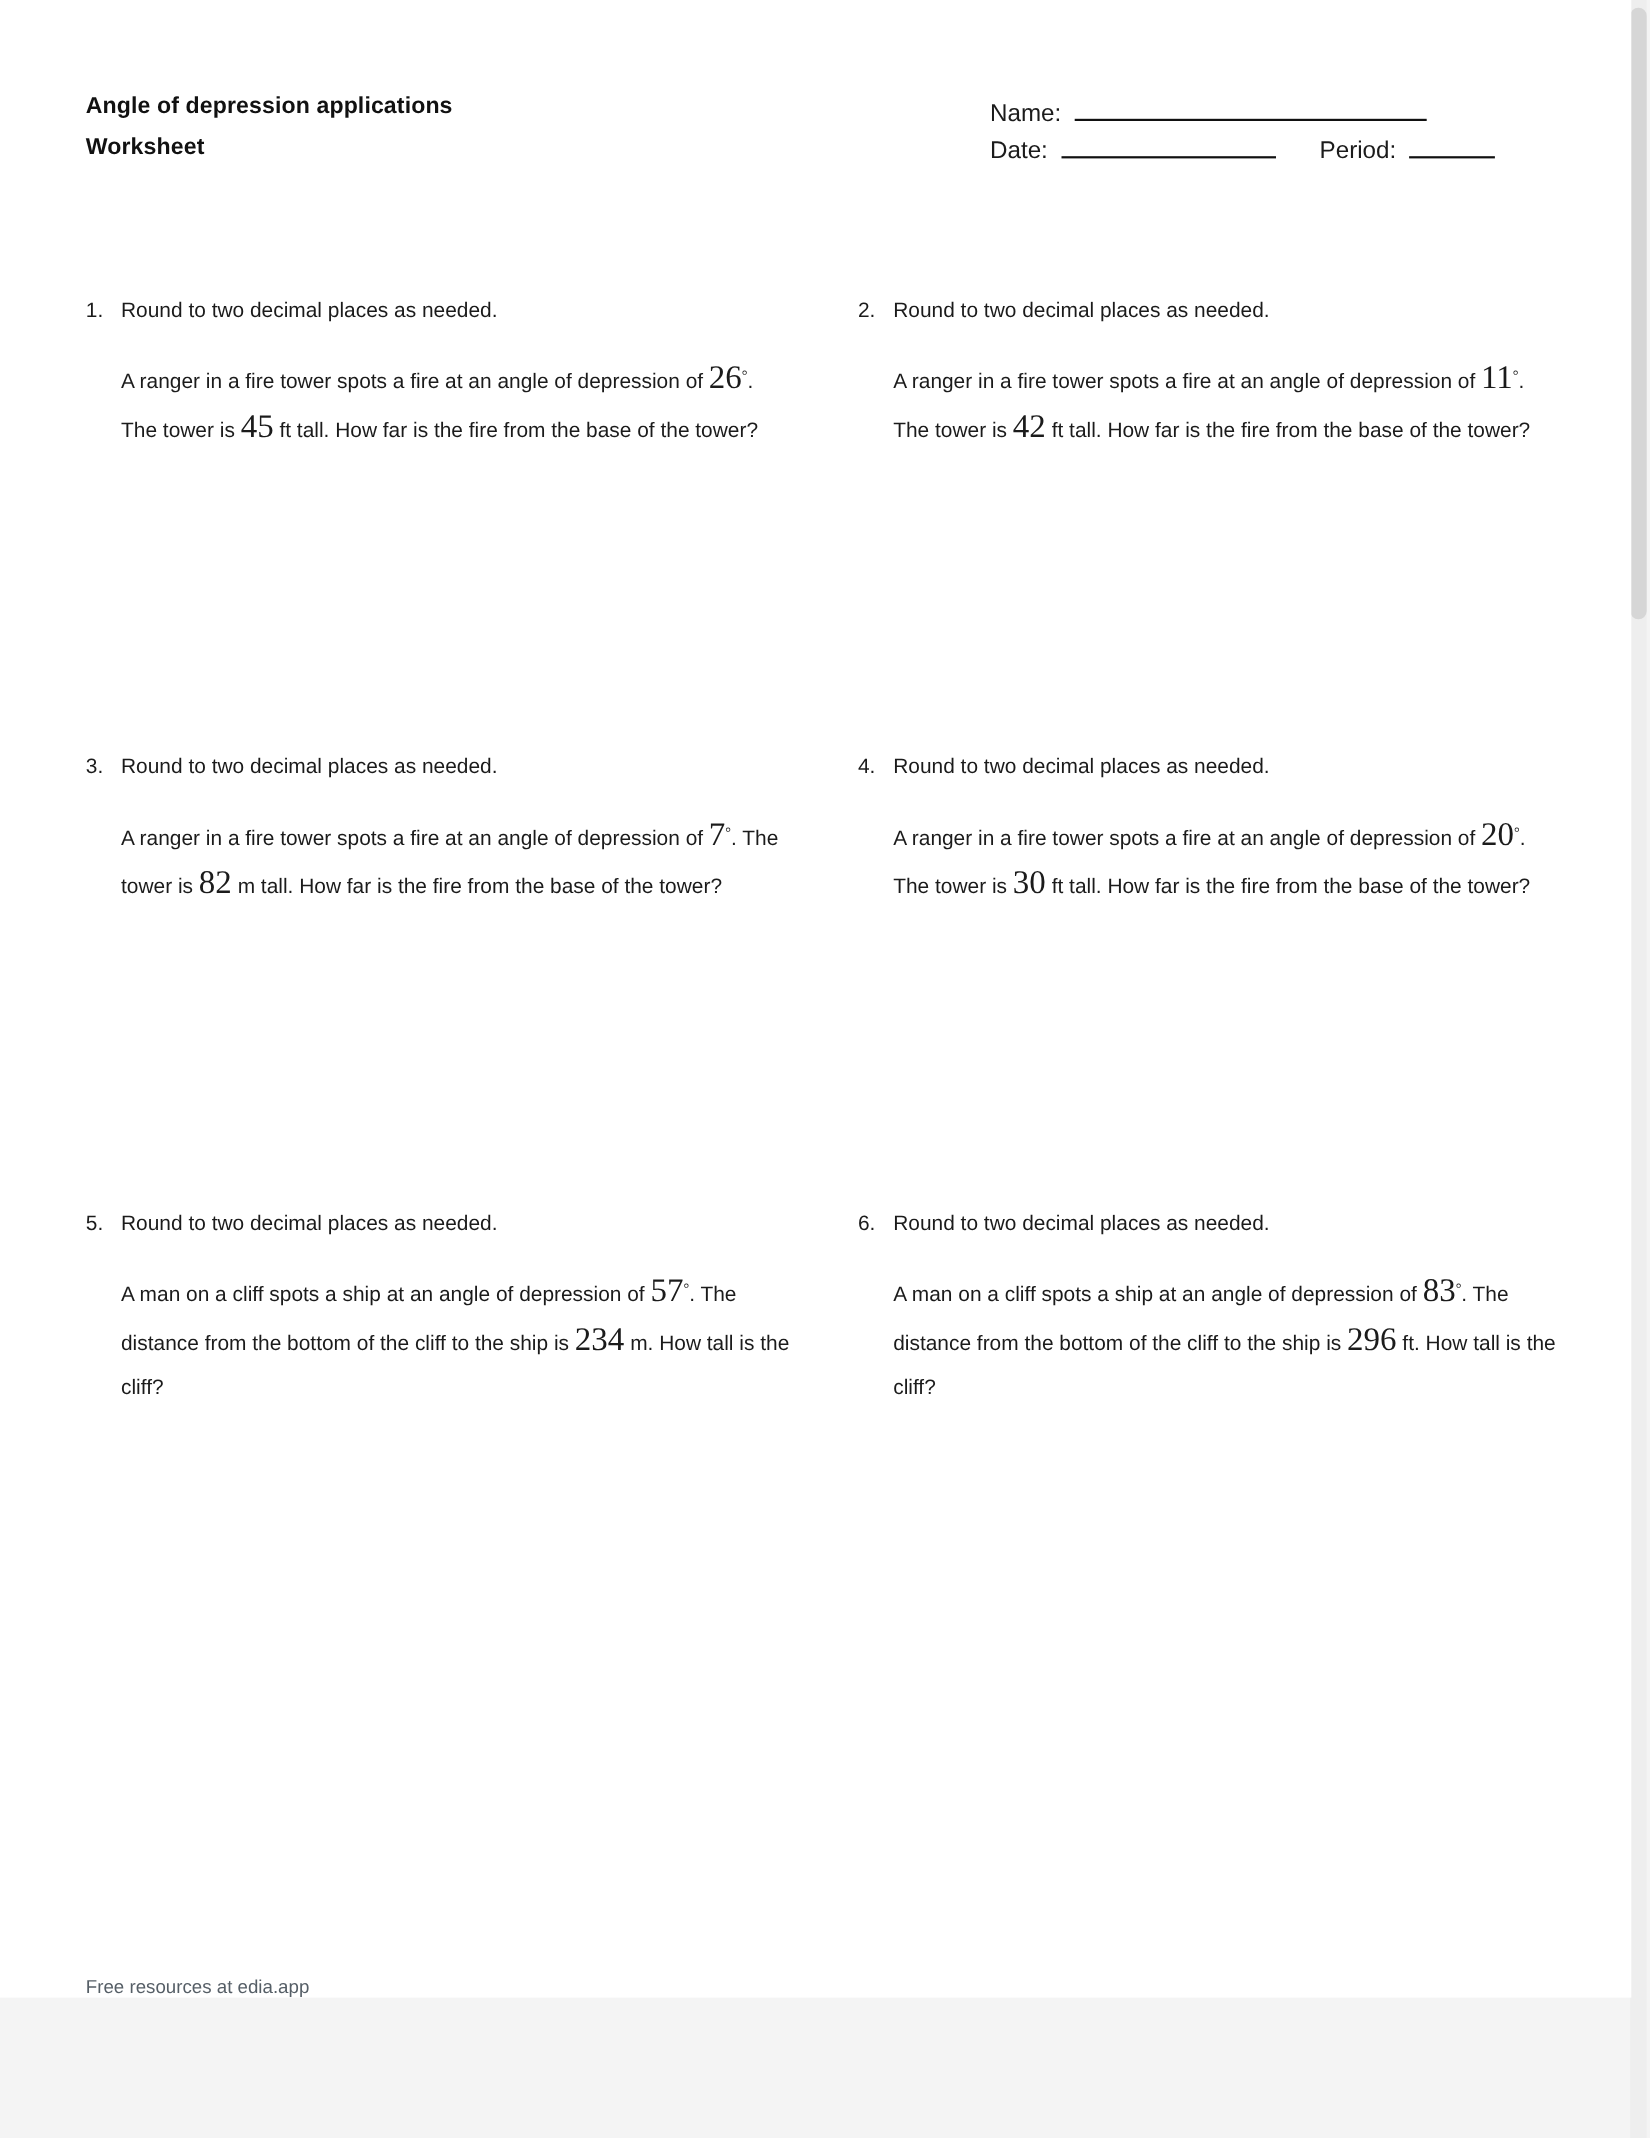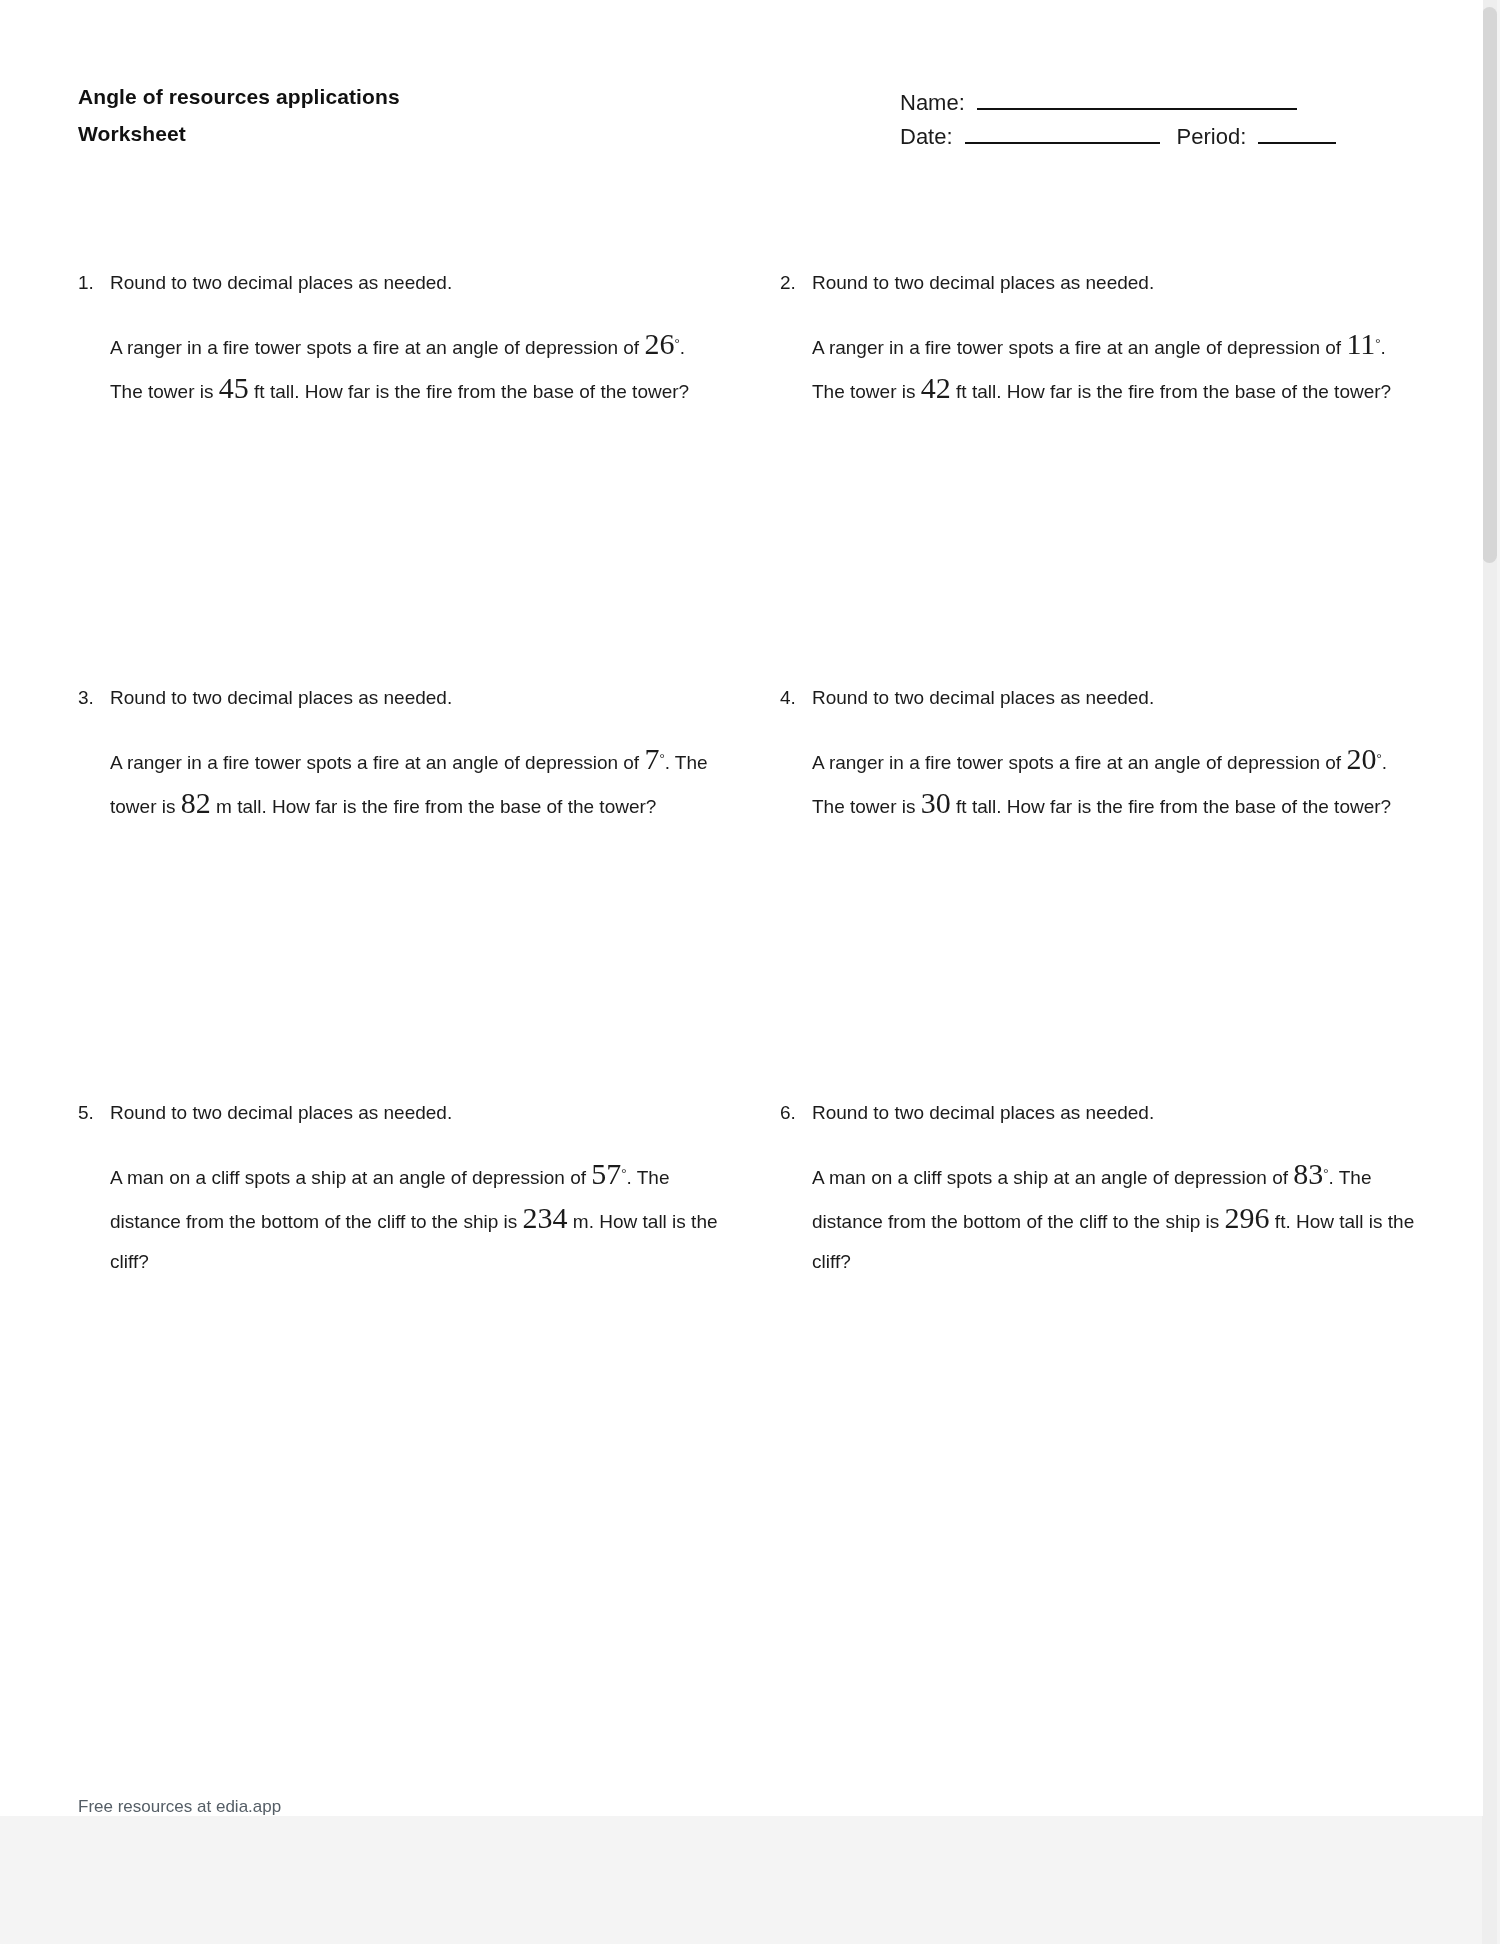--- a/index.html
+++ b/index.html
@@ -74,21 +74,21 @@
   }
   .field-rule {
     display: inline-block;
     border-bottom: 2px solid #111111;
     margin: 0 0 6px 12px;
     height: 0;
   }
   .rule-name   { width: 320px; }
   .rule-date   { width: 195px; }
   .rule-period { width: 78px; }
-  .field-label.period { margin-left: 17px; }
+  .field-label.period { margin-left: 40px; }
 
   
   .problems {
     position: absolute;
     left: 0;
     top: 268px;
     width: 1483px;
   }
   .prow {
     position: relative;
@@ -173,21 +173,21 @@
 <div class="viewport">
 
   <div class="scrollbar-track"></div>
   <div class="scrollbar-thumb"></div>
 
   <div class="page">
 
     <div class="header">
 
       <div class="doc-title">
-        <span>Angle of resources applications</span>
+        <span>Angle of depression applications</span>
         <span class="line2">Worksheet</span>
       </div>
 
       <div class="fields">
         <div class="field-row">
           <span class="field-label">Name:</span>
           <span class="field-rule rule-name"></span>
         </div>
         <div class="field-row">
           <span class="field-label">Date:</span>

